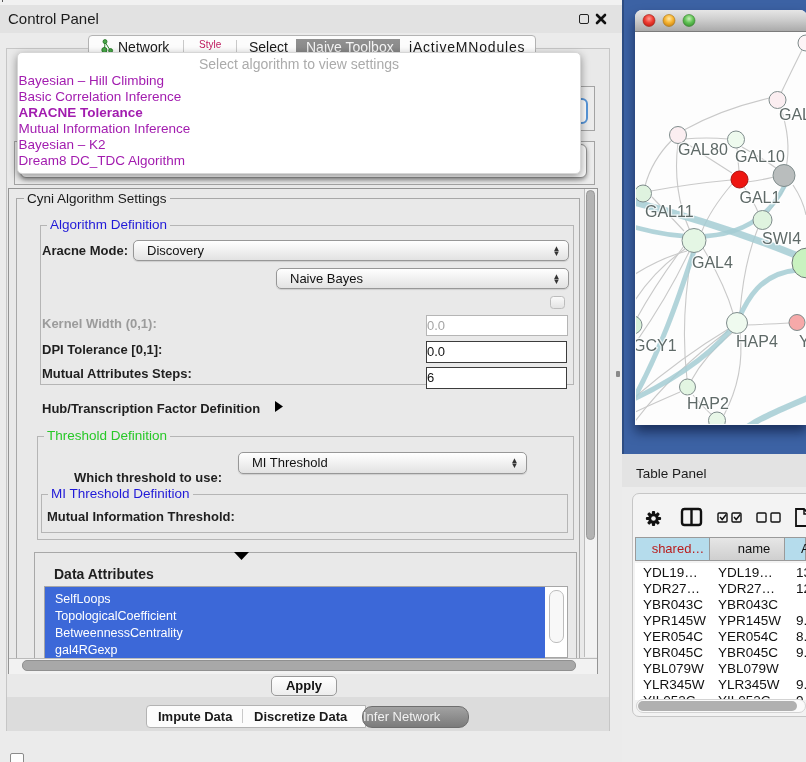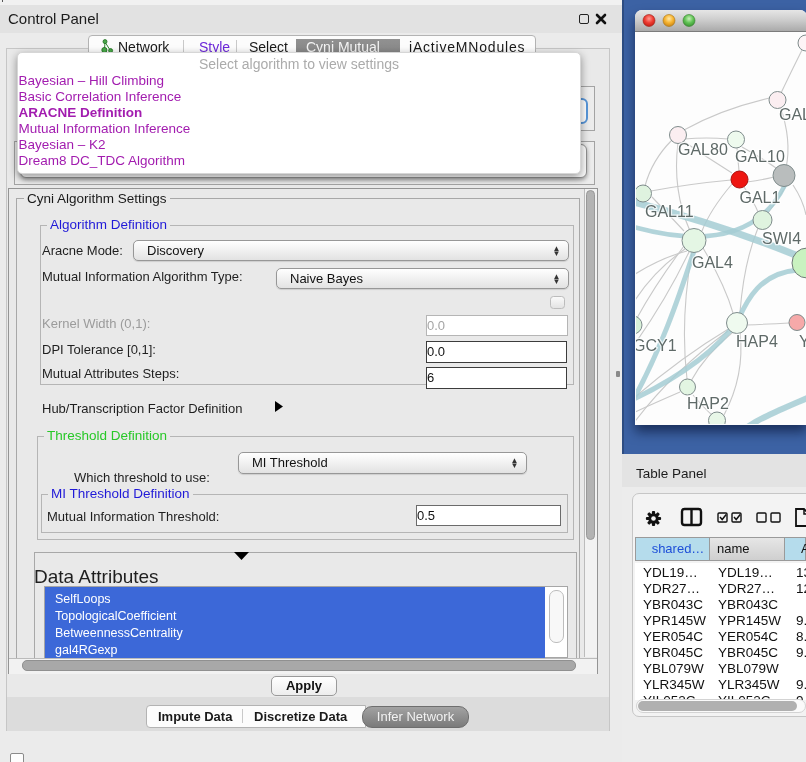--- a/index.html
+++ b/index.html
@@ -1,19 +1,19 @@
 <!DOCTYPE html>
 <html><head>
 <meta charset="utf-8">
 <style>
   html,body{margin:0;padding:0}
   #stage{position:relative;width:806px;height:762px;background:#ebebeb;
     font-family:"Liberation Sans",sans-serif;overflow:hidden}
   .abs{position:absolute}
-  .lbl{position:absolute;font-weight:normal;font-size:13px;color:#1f1f1f;white-space:nowrap}
+  .lbl{position:absolute;font-weight:bold;font-size:13px;color:#1f1f1f;white-space:nowrap}
   .dis{color:#9b9b9b !important}
   .combo{position:absolute;border:1px solid #979797;border-radius:5px;
     background:linear-gradient(#ffffff,#f2f2f2 45%,#e2e2e2);box-shadow:0 1px 1px rgba(0,0,0,0.12)}
   .combo .ct{position:absolute;left:13px;top:2px;font-size:13px;color:#111;white-space:nowrap}
   .arr{position:absolute;width:11px;font-size:8px;line-height:5px;color:#333;text-align:center}
   .tin{position:absolute;background:#fff;font-size:13px;color:#111;text-align:left}
   .grp{position:absolute;border:1px solid #b0b0b0;box-sizing:border-box}
   .gtitle{position:absolute;background:#e9e9e9;padding:0 3px;font-size:13.5px;white-space:nowrap}
 </style>
 </head>
@@ -38,34 +38,34 @@
 
   <div class="abs" style="left:88px;top:35px;width:448px;height:24px;background:#fcfcfc;border:1px solid #b3b3b3;border-radius:4px;box-sizing:border-box"></div>
   <svg class="abs" style="left:101px;top:39px" width="14" height="15" viewBox="0 0 14 15">
     <path d="M4 3 L3.5 10 M4 3 L9 11" stroke="#2e8b2e" stroke-width="1"></path>
     <circle cx="4" cy="2.6" r="2" fill="#49a949" stroke="#1e6b1e" stroke-width="0.8"></circle>
     <circle cx="3.4" cy="11" r="2.6" fill="#49a949" stroke="#1e6b1e" stroke-width="0.8"></circle>
     <circle cx="9.6" cy="11.6" r="2" fill="#49a949" stroke="#1e6b1e" stroke-width="0.8"></circle>
   </svg>
   <div class="abs" style="left:118px;top:38.5px;font-size:14px;color:#1a1a1a">Network</div>
   <div class="abs" style="left:183px;top:40px;width:1px;height:14px;background:#c9c9c9"></div>
-  <div class="abs" style="left:199px;top:38.5px;font-size:14px;color:#6d28d9">Style</div>
+  <div class="abs" style="left:199px;top:38.5px;font-size:10px;color:#be185d">Style</div>
   <div class="abs" style="left:236px;top:40px;width:1px;height:14px;background:#c9c9c9"></div>
   <div class="abs" style="left:249px;top:38.5px;font-size:14px;color:#1a1a1a">Select</div>
   <div class="abs" style="left:295.5px;top:38.5px;width:104px;height:20px;background:linear-gradient(#919191,#828282)"></div>
-  <div class="abs" style="left:306px;top:38.5px;font-size:14px;color:#f5f5f5">Cyni Mutual</div>
+  <div class="abs" style="left:306px;top:38.5px;font-size:14px;color:#f5f5f5">Naive Toolbox</div>
   <div class="abs" style="left:409px;top:38.5px;font-size:14px;color:#1a1a1a"><span style="letter-spacing:0.8px">jActiveMNodules</span></div>
 
   <div class="abs" style="left:17px;top:52px;width:564px;height:122px;background:#fff;border-radius:5px;
        box-shadow:0 3px 9px rgba(0,0,0,0.4);border:1px solid #d6d6d6;box-sizing:border-box"></div>
   <div class="abs" style="left:17px;top:55.5px;width:564px;height:14px;text-align:center;font-size:14px;color:#ababab">Select algorithm to view settings</div>
   <div class="abs" style="left:18.5px;top:73px;font-size:13.5px;color:#a21caf;line-height:16px">
     Bayesian – Hill Climbing<br>
     Basic Correlation Inference<br>
-    <b>ARACNE Definition</b><br>
+    <b>ARACNE Tolerance</b><br>
     Mutual Information Inference<br>
     Bayesian – K2<br>
     Dream8 DC_TDC Algorithm
   </div>
 
   <div class="abs" style="left:8px;top:188px;width:590px;height:486px;border:1px solid #949494;background:#e9e9e9;box-sizing:border-box"></div>
 
   <div class="abs" style="left:9px;top:189px;width:574px;height:469px;overflow:hidden">
     <div class="abs" style="left:0;top:0;width:574px;height:469px">
 
@@ -74,21 +74,20 @@
 
       <div class="grp" style="left:31px;top:36px;width:534px;height:160px;border-color:#b5b5b5"></div>
       <div class="gtitle" style="left:38px;top:28px;color:#2019d8">Algorithm Definition</div>
 
       <div class="lbl" style="left:33px;top:54px">Aracne Mode:</div>
       <div class="combo" style="left:124px;top:51px;width:434px;height:19px">
         <span class="ct">Discovery</span>
         <span class="arr" style="right:6px;top:5px">▲<br>▼</span>
       </div>
 
-      <div class="lbl" style="left:33px;top:80px">Mutual Information Algorithm Type:</div>
       <div class="combo" style="left:267px;top:79px;width:291px;height:19px">
         <span class="ct">Naive Bayes</span>
         <span class="arr" style="right:6px;top:5px">▲<br>▼</span>
       </div>
 
       <div class="abs" style="left:541px;top:107px;width:13px;height:11px;border:1px solid #bcbcbc;border-radius:3.5px;background:linear-gradient(#fafafa,#e3e3e3)"></div>
 
       <div class="lbl dis" style="left:33px;top:127px">Kernel Width (0,1):</div>
       <div class="tin" style="left:417px;top:126px;width:135px;height:19px;border:1px solid #b5b5b5;color:#a5a5a5;line-height:19px;padding-right:5px">0.0</div>
 
@@ -109,28 +108,27 @@
       <div class="lbl" style="left:65px;top:281px;width:160px;text-align:left">Which threshold to use:</div>
       <div class="combo" style="left:229px;top:263px;width:287px;height:20px">
         <span class="ct">MI Threshold</span>
         <span class="arr" style="right:6px;top:5px">▲<br>▼</span>
       </div>
 
       <div class="grp" style="left:32px;top:305px;width:527px;height:39px;border-color:#b5b5b5"></div>
       <div class="gtitle" style="left:39px;top:297px;color:#2019d8">MI Threshold Definition</div>
 
       <div class="lbl" style="left:38px;top:320px">Mutual Information Threshold:</div>
-      <div class="tin" style="left:407px;top:316px;width:137px;height:19px;border:1.5px solid #6b6b6b;line-height:19px;padding-right:6px">0.5</div>
 
       <div class="grp" style="left:25px;top:363px;width:543px;height:120px;border-color:#a8a8a8"></div>
       <svg class="abs" style="left:225px;top:363px" width="15" height="8" viewBox="0 0 15 8">
           <path d="M0 0 L15 0 L7.5 8 Z" fill="#000"></path>
         </svg>
 
-      <div class="lbl" style="left:25px;top:377px;font-size:19px">Data Attributes</div>
+      <div class="lbl" style="left:45px;top:377px;font-size:14px">Data Attributes</div>
 
       <div class="abs" style="left:35px;top:397px;width:524px;height:72px;background:#fff;border:1px solid #a6a6a6;box-sizing:border-box"></div>
       <div class="abs" style="left:36px;top:398px;width:500px;height:73px;background:#3c68d8"></div>
       <div class="abs" style="left:46px;top:401.5px;font-size:12.5px;color:#fff;line-height:17.2px">SelfLoops<br>TopologicalCoefficient<br>BetweennessCentrality<br>gal4RGexp</div>
       <div class="abs" style="left:540px;top:401px;width:13px;height:51px;background:#f8f8f8;border:1px solid #bdbdbd;border-radius:7px"></div>
     </div>
   </div>
 
   <div class="abs" style="left:584px;top:189px;width:12px;height:468px;background:#f2f2f2;border-left:1px solid #bbb"></div>
   <div class="abs" style="left:585.5px;top:190px;width:9px;height:350px;background:#b3b3b3;border:1px solid #999;border-radius:5.5px;box-sizing:border-box"></div>
@@ -138,21 +136,21 @@
   <div class="abs" style="left:9px;top:658px;width:588px;height:15px;background:#f2f2f2;border-top:1px solid #bbb"></div>
   <div class="abs" style="left:22px;top:660px;width:552px;height:9px;background:#a8a8a8;border:1px solid #909090;border-radius:5px"></div>
 
   <div class="abs" style="left:271px;top:676px;width:66px;height:20px;background:linear-gradient(#ffffff,#ededed);border:1px solid #9a9a9a;border-radius:5px;box-sizing:border-box;text-align:center;font-size:13px;font-weight:600;color:#111;line-height:18px">Apply</div>
 
   <div class="abs" style="left:7px;top:697px;width:602px;height:34px;background:#dcdcdc"></div>
   <div class="abs" style="left:146px;top:705px;width:220px;height:23px;background:#fcfcfc;border:1px solid #b3b3b3;border-radius:4px 0 0 4px;box-sizing:border-box"></div>
   <div class="abs" style="left:158px;top:709px;font-size:13px;font-weight:600;color:#1a1a1a">Impute Data</div>
   <div class="abs" style="left:242px;top:709px;width:1px;height:14px;background:#c9c9c9"></div>
   <div class="abs" style="left:254px;top:709px;font-size:13px;font-weight:600;color:#1a1a1a">Discretize Data</div>
-  <div class="abs" style="left:362px;top:706px;width:107px;height:22px;background:linear-gradient(#a2a2a2,#7b7b7b);border:1px solid #6e6e6e;border-radius:10px;box-sizing:border-box;text-align:center;font-size:13px;color:#f2f2f2;line-height:20px">Infer Network</div>
+  <div class="abs" style="left:362px;top:706px;width:107px;height:22px;background:linear-gradient(#a2a2a2,#7b7b7b);border:1px solid #6e6e6e;border-radius:10px;box-sizing:border-box;font-size:13px;color:#f2f2f2;line-height:20px">Infer Network</div>
 
   <div class="abs" style="left:616px;top:371px;width:4px;height:6px;background:#8a8a8a;border-radius:1px"></div>
 
   <div class="abs" style="left:10px;top:753px;width:12px;height:12px;border:1.5px solid #8a8a8a;border-radius:2px;background:#fdfdfd"></div>
 
   <div class="abs" style="left:622px;top:0;width:184px;height:458px;background:#3c62a4"></div>
   <div class="abs" style="left:622px;top:0;width:2px;height:458px;background:#2e4d82"></div>
 
   <div class="abs" style="left:635px;top:10px;width:172px;height:415px;background:#fdfdfd;border-radius:7px 7px 0 0;
        box-shadow:0 7px 12px rgba(5,15,45,0.6)"></div>
@@ -281,22 +279,22 @@
       <path d="M94 12 l2.2 2.5 4-5" stroke-width="1.5"></path>
       <rect x="117" y="8" width="9" height="9" rx="1" stroke-width="1.4"></rect>
       <rect x="131" y="8" width="9" height="9" rx="1" stroke-width="1.4"></rect>
       <path d="M156 4 h8 l5 5 v12 h-13 z" stroke-width="1.8"></path>
       <path d="M164 4 v5 h5" stroke-width="1.5"></path>
     </g>
   </svg>
 
   <div class="abs" style="left:635px;top:537px;width:171px;height:24px;background:#b5dcec;border:1px solid #9a9a9a;box-sizing:border-box"></div>
   <div class="abs" style="left:709px;top:537px;width:76px;height:24px;background:linear-gradient(#e6e6e6,#cfcfcf);border:1px solid #9a9a9a;box-sizing:border-box"></div>
-  <div class="abs" style="left:641px;top:538px;width:74px;height:22px;text-align:center;font-size:13px;color:#1d4ed8;line-height:22px">shared…</div>
-  <div class="abs" style="left:717px;top:538px;width:74px;height:22px;text-align:left;font-size:13px;color:#111;line-height:22px">name</div>
+  <div class="abs" style="left:641px;top:538px;width:74px;height:22px;text-align:center;font-size:13px;color:#b91c1c;line-height:22px">shared…</div>
+  <div class="abs" style="left:717px;top:538px;width:74px;height:22px;text-align:center;font-size:13px;color:#111;line-height:22px">name</div>
   <div class="abs" style="left:801px;top:538px;width:10px;height:22px;font-size:13px;color:#111;line-height:22px">A</div>
 
   <div class="abs" style="left:635px;top:563px;width:171px;height:137px;background:#fff;overflow:hidden">
     <div class="abs" style="left:8px;top:2px;font-size:13.5px;color:#111;line-height:16px">YDL19…<br>YDR27…<br>YBR043C<br>YPR145W<br>YER054C<br>YBR045C<br>YBL079W<br>YLR345W<br>YIL052C</div>
     <div class="abs" style="left:83px;top:2px;font-size:13.5px;color:#111;line-height:16px">YDL19…<br>YDR27…<br>YBR043C<br>YPR145W<br>YER054C<br>YBR045C<br>YBL079W<br>YLR345W<br>YIL052C</div>
     <div class="abs" style="left:161px;top:2px;font-size:13.5px;color:#111;line-height:16px">13<br>12<br><br>9.<br>8.<br>9.<br><br>9.<br>9.</div>
   </div>
 
   <div class="abs" style="left:636px;top:699px;width:170px;height:14px;background:#fafafa;border:1px solid #d3d3d3;border-radius:7px;box-sizing:border-box"></div>
   <div class="abs" style="left:638px;top:701px;width:159px;height:10px;background:#b0b0b0;border-radius:5px"></div>

